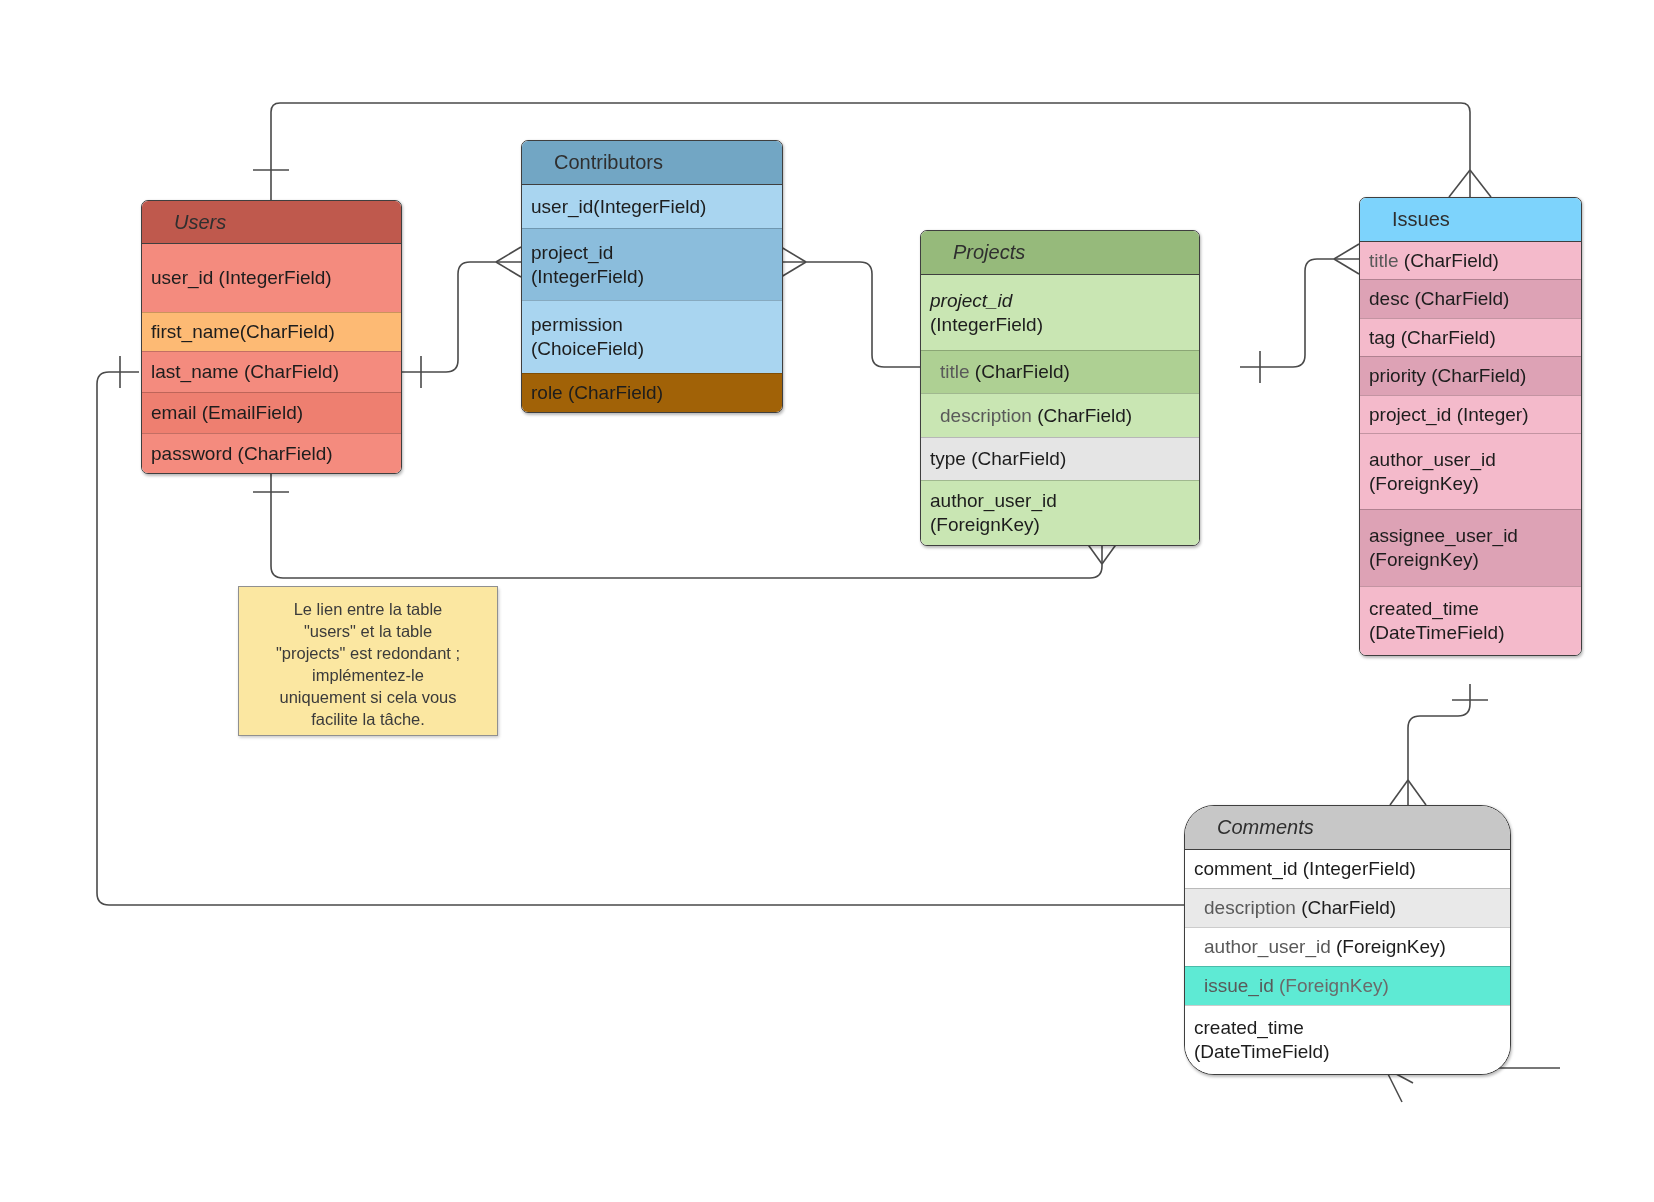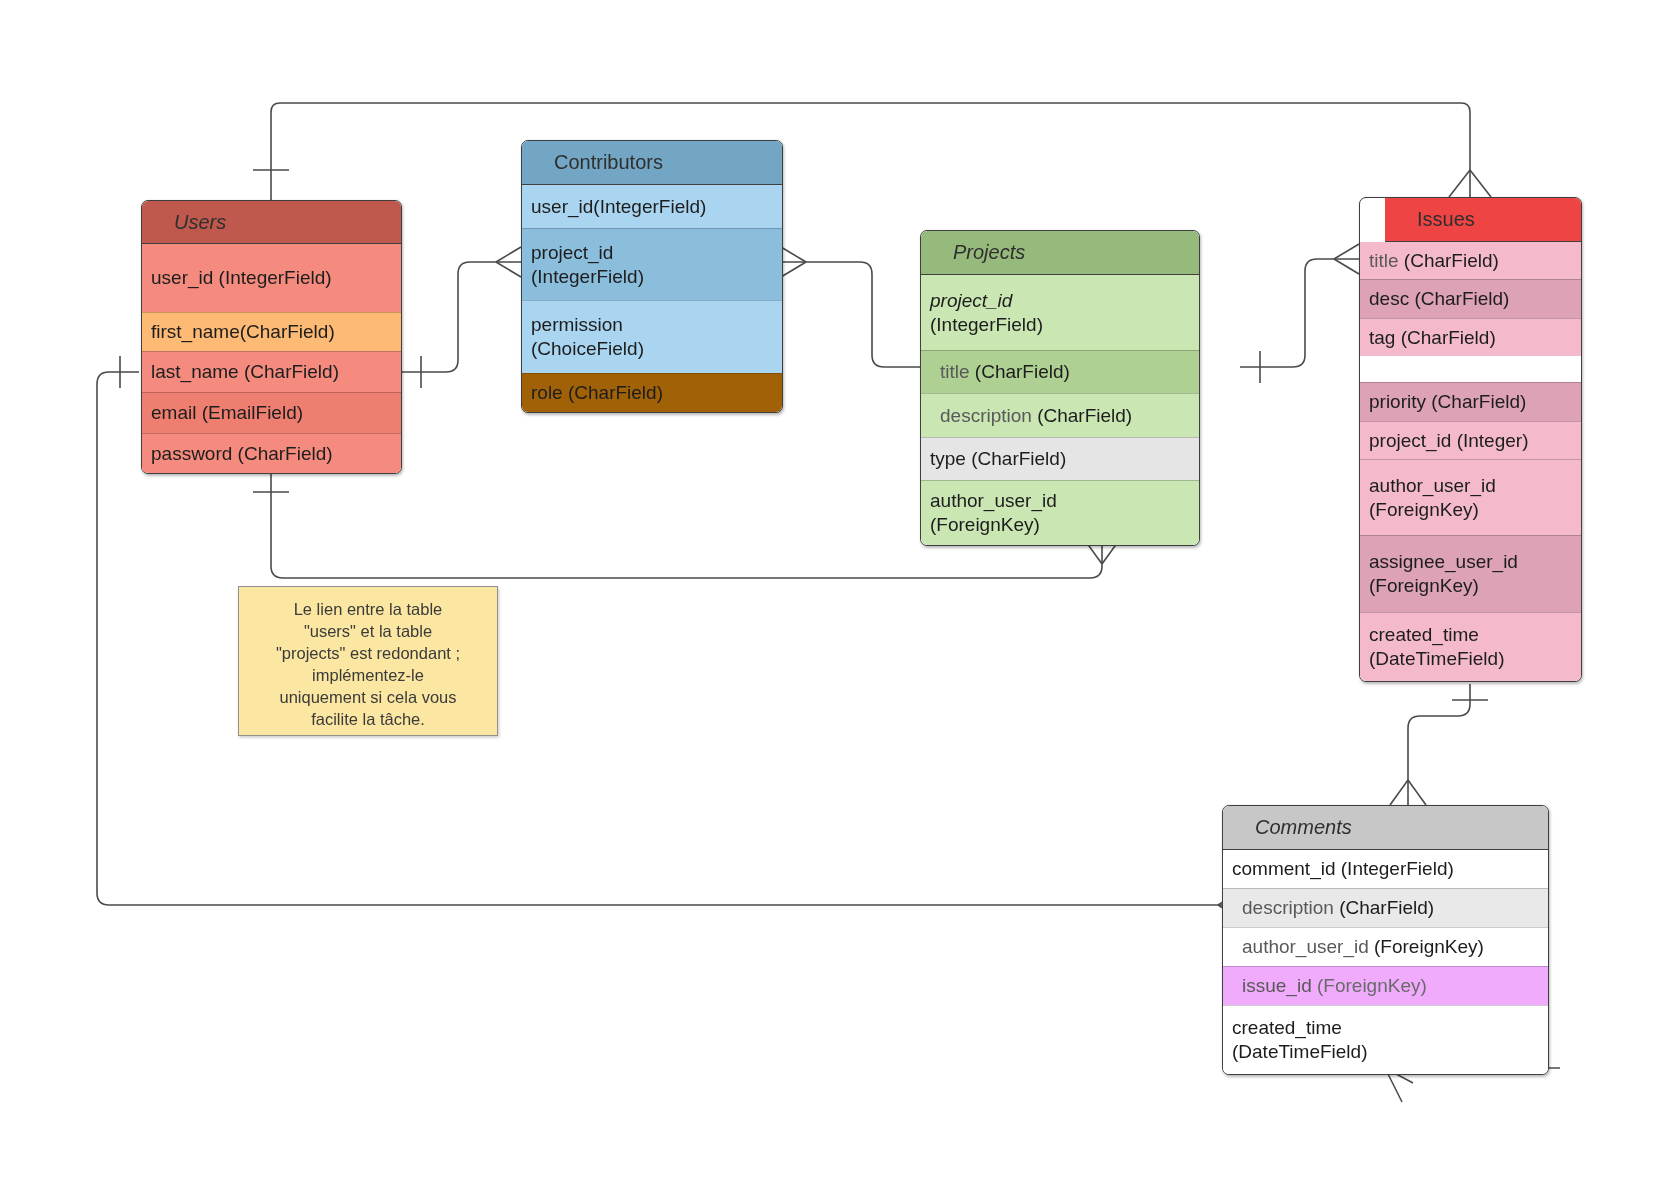--- a/index.html
+++ b/index.html
@@ -117,62 +117,62 @@
         <div class="row-text"><span class="fname muted">description</span> <span class="ftype">(CharField)</span></div>
       </div>
       <div class="entity-row" style="height: 42px; background: #e5e5e5;">
         <div class="row-text"><span class="fname">type</span> <span class="ftype">(CharField)</span></div>
       </div>
       <div class="entity-row" style="height: 64px; background: rgb(201, 230, 179);">
         <div class="row-text"><span class="fname">author_user_id</span><br><span class="ftype">(ForeignKey)</span></div>
       </div>
     </div>
     <div class="entity" style="left: 1359px; top: 197px; width: 221px;">
-      <div class="entity-header" style="height: 43px; background: #ef4444; margin-left: 25px;">
+      <div class="entity-header" style="height: 43px; background: #7dd3fc;">
         <span>Issues</span>
       </div>
       <div class="entity-row" style="height: 37px; background: rgb(244, 186, 203);">
         <div class="row-text"><span class="fname muted">title</span> <span class="ftype">(CharField)</span></div>
       </div>
       <div class="entity-row" style="height: 38px; background: rgb(221, 162, 181);">
         <div class="row-text"><span class="fname">desc</span> <span class="ftype">(CharField)</span></div>
       </div>
       <div class="entity-row" style="height: 37px; background: rgb(244, 186, 203);">
         <div class="row-text"><span class="fname">tag</span> <span class="ftype">(CharField)</span></div>
       </div>
-      <div class="entity-row" style="height: 38px; background: rgb(221, 162, 181); margin-top: 26px;">
+      <div class="entity-row" style="height: 38px; background: rgb(221, 162, 181);">
         <div class="row-text"><span class="fname">priority</span> <span class="ftype">(CharField)</span></div>
       </div>
       <div class="entity-row" style="height: 37px; background: rgb(244, 186, 203);">
         <div class="row-text"><span class="fname">project_id</span> <span class="ftype">(Integer)</span></div>
       </div>
       <div class="entity-row" style="height: 75px; background: rgb(244, 186, 203);">
         <div class="row-text"><span class="fname">author_user_id</span><br><span class="ftype">(ForeignKey)</span></div>
       </div>
       <div class="entity-row" style="height: 76px; background: rgb(221, 162, 181);">
         <div class="row-text"><span class="fname">assignee_user_id</span><br><span class="ftype">(ForeignKey)</span></div>
       </div>
       <div class="entity-row" style="height: 68px; background: rgb(244, 186, 203);">
         <div class="row-text"><span class="fname">created_time</span><br><span class="ftype">(DateTimeField)</span></div>
       </div>
     </div>
-    <div class="entity" style="left: 1222px; top: 805px; width: 325px;">
+    <div class="entity" style="left: 1184px; top: 805px; width: 325px; border-radius: 30px;">
       <div class="entity-header italic" style="height: 43px; background: rgb(199, 199, 199);">
         <span>Comments</span>
       </div>
       <div class="entity-row" style="height: 38px; background: rgb(255, 255, 255);">
         <div class="row-text"><span class="fname">comment_id</span> <span class="ftype">(IntegerField)</span></div>
       </div>
       <div class="entity-row indent" style="height: 38px; background: rgb(233, 233, 233);">
         <div class="row-text"><span class="fname muted">description</span> <span class="ftype">(CharField)</span></div>
       </div>
       <div class="entity-row indent" style="height: 38px; background: rgb(255, 255, 255);">
         <div class="row-text"><span class="fname muted">author_user_id</span> <span class="ftype">(ForeignKey)</span></div>
       </div>
-      <div class="entity-row indent" style="height: 38px; background: #f0abfc;">
+      <div class="entity-row indent" style="height: 38px; background: #5eead4;">
         <div class="row-text"><span class="fname muted">issue_id</span> <span class="ftype muted">(ForeignKey)</span></div>
       </div>
       <div class="entity-row" style="height: 68px; background: rgb(255, 255, 255);">
         <div class="row-text"><span class="fname">created_time</span><br><span class="ftype">(DateTimeField)</span></div>
       </div>
     </div>
     <div class="note" style="left: 238px; top: 586px; width: 260px; height: 150px; background: rgb(251, 231, 161); border-color: rgb(144, 144, 144);">
       <div>Le lien entre la table</div>
       <div>"users" et la table</div>
       <div>"projects" est redondant ;</div>

